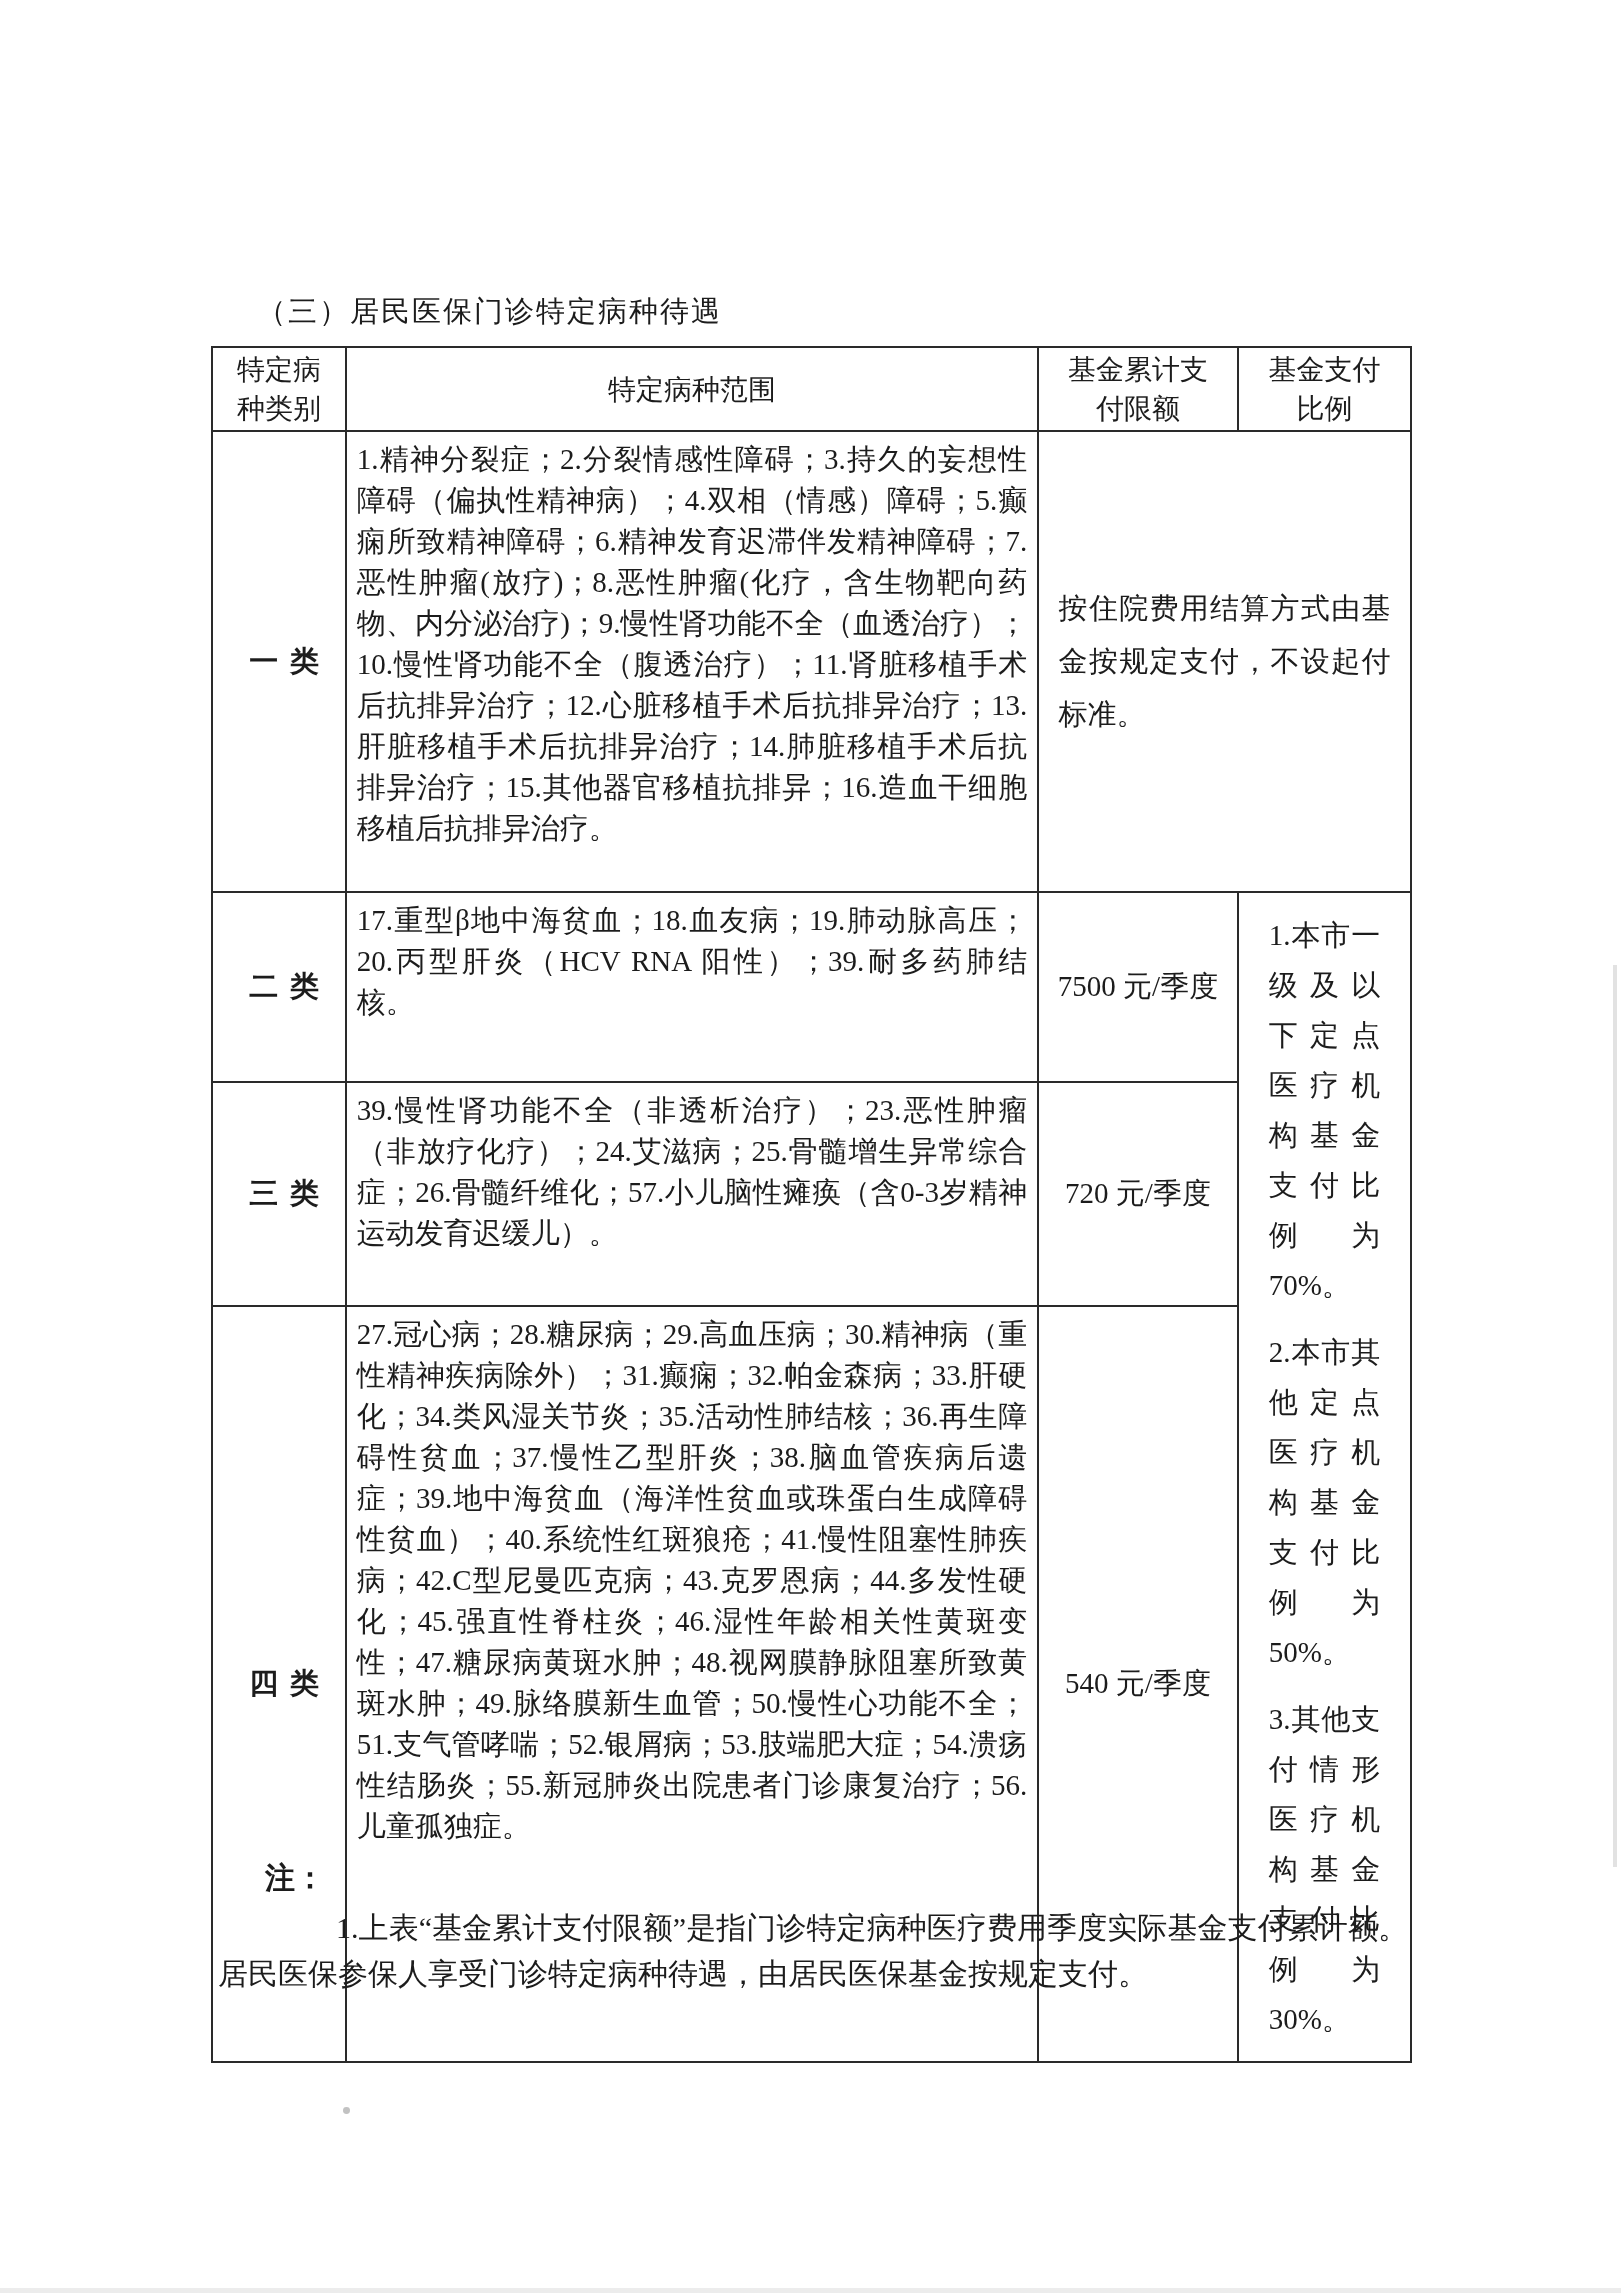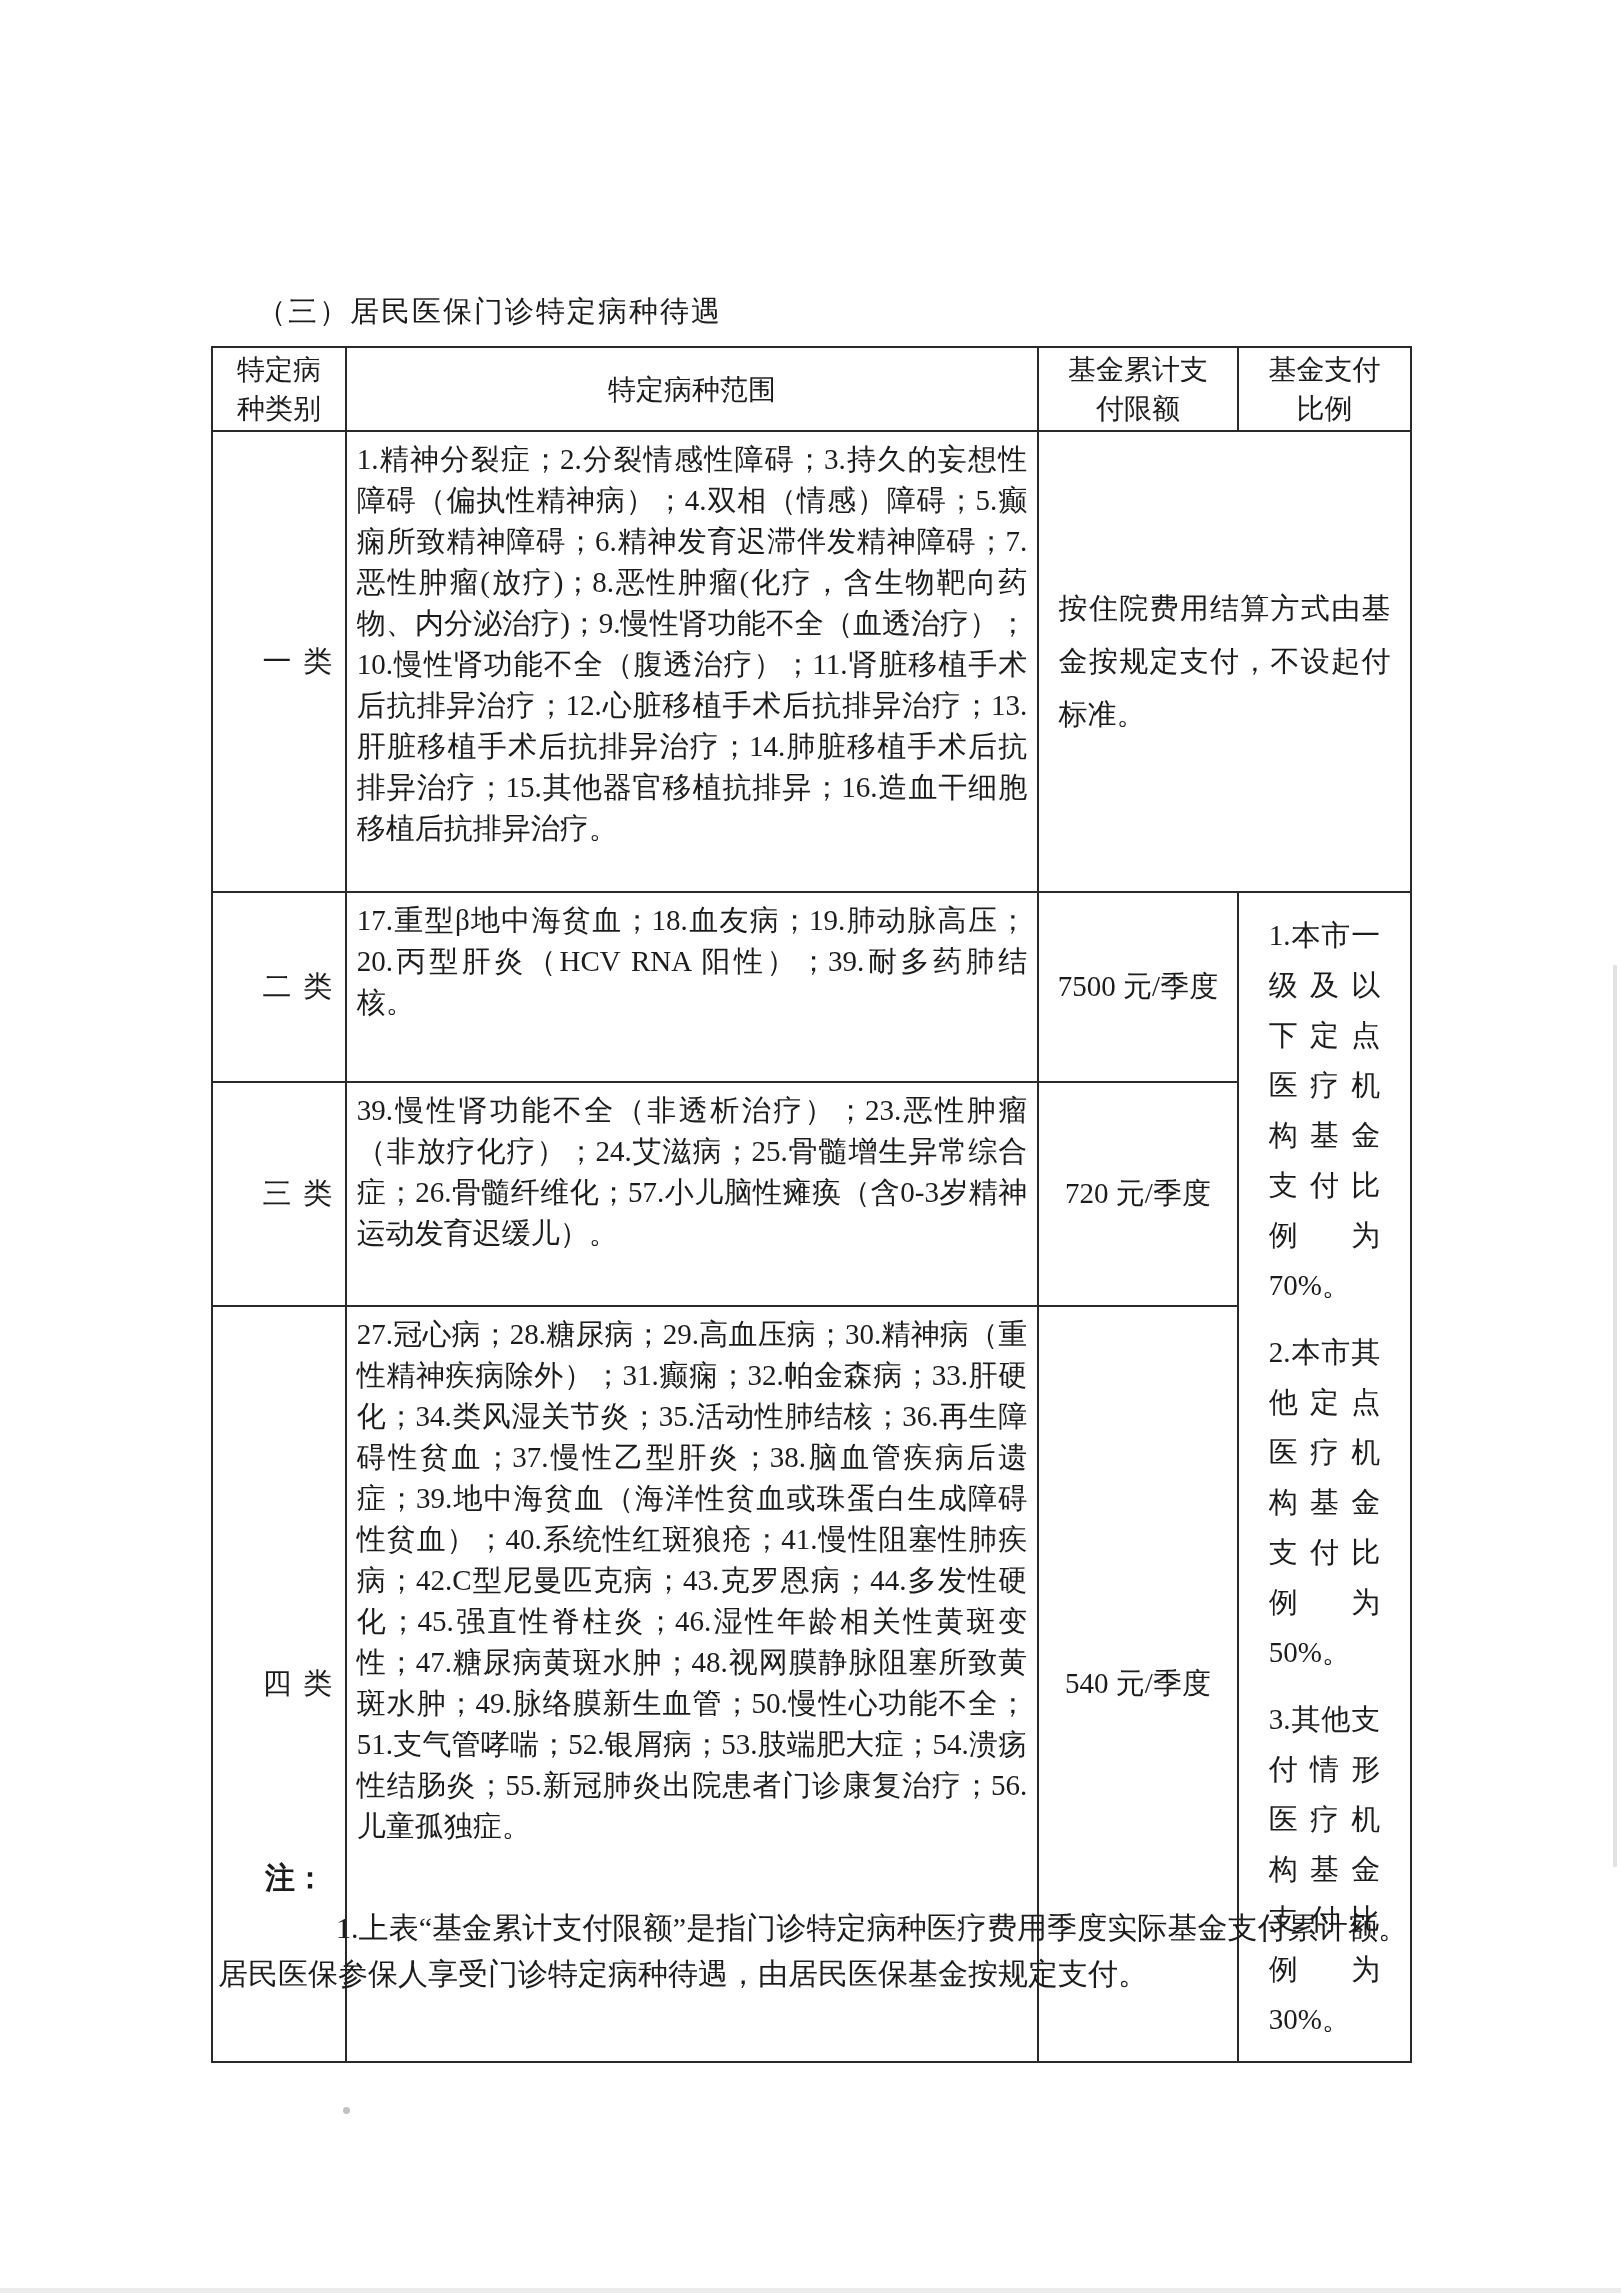--- a/index.html
+++ b/index.html
@@ -28,22 +28,22 @@
     overflow:hidden;
   }
   th.hdr{
     font-family:"Liberation Sans","DejaVu Sans",sans-serif;
     font-weight:normal;font-size:28px;
     text-align:center;vertical-align:middle;
     white-space:pre-line;line-height:39px;
     padding:2px 3.9px;
   }
   td.cat{
-    text-align:right;vertical-align:middle;
-    letter-spacing:11.8px;padding-left:23px;
+    text-align:center;vertical-align:middle;
+    letter-spacing:11.8px;padding-left:23px;font-weight:bold;
   }
   td.scope{
     text-align:justify;text-align-last:left;
     vertical-align:top;
     line-height:41px;
     padding:6.9px 9.8px 3.9px 9.8px;
   }
   td.limit{
     text-align:center;vertical-align:middle;
     padding:2px 3.9px;white-space:nowrap;

